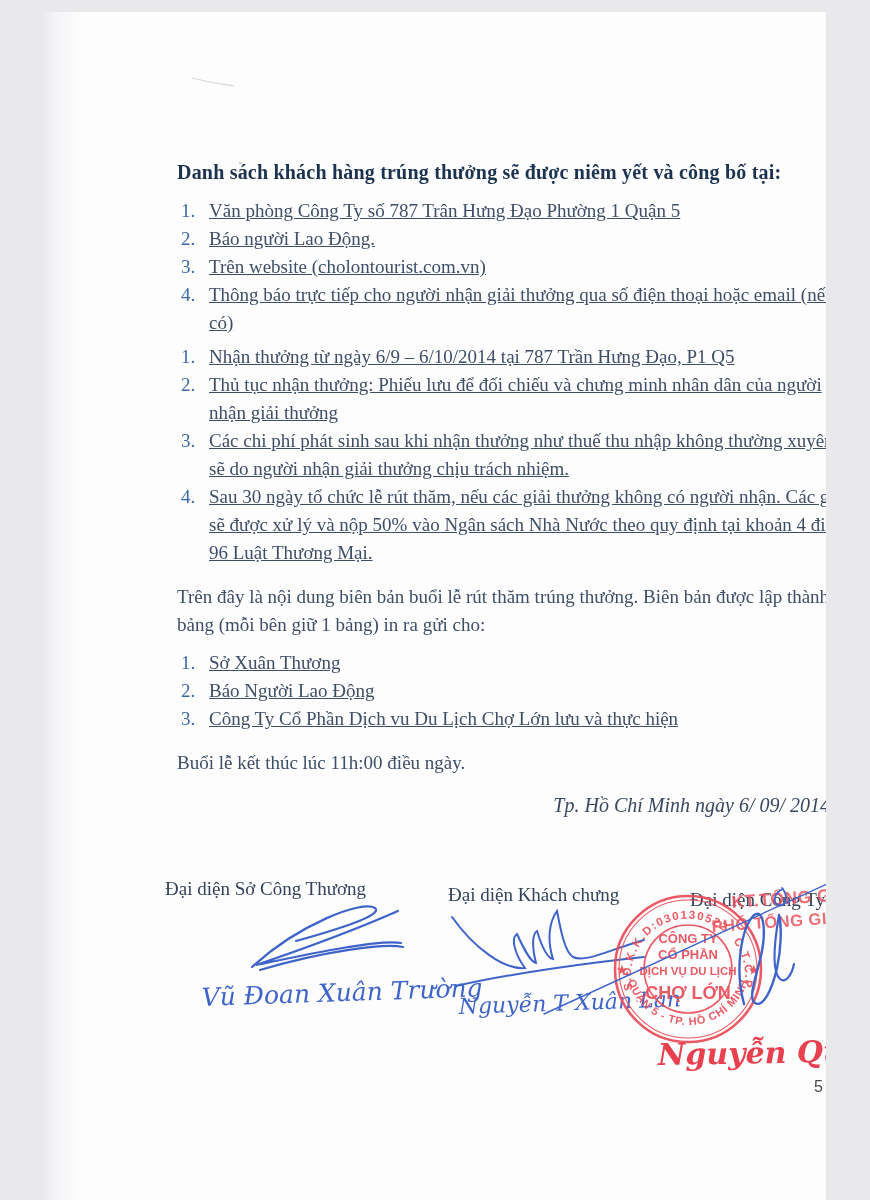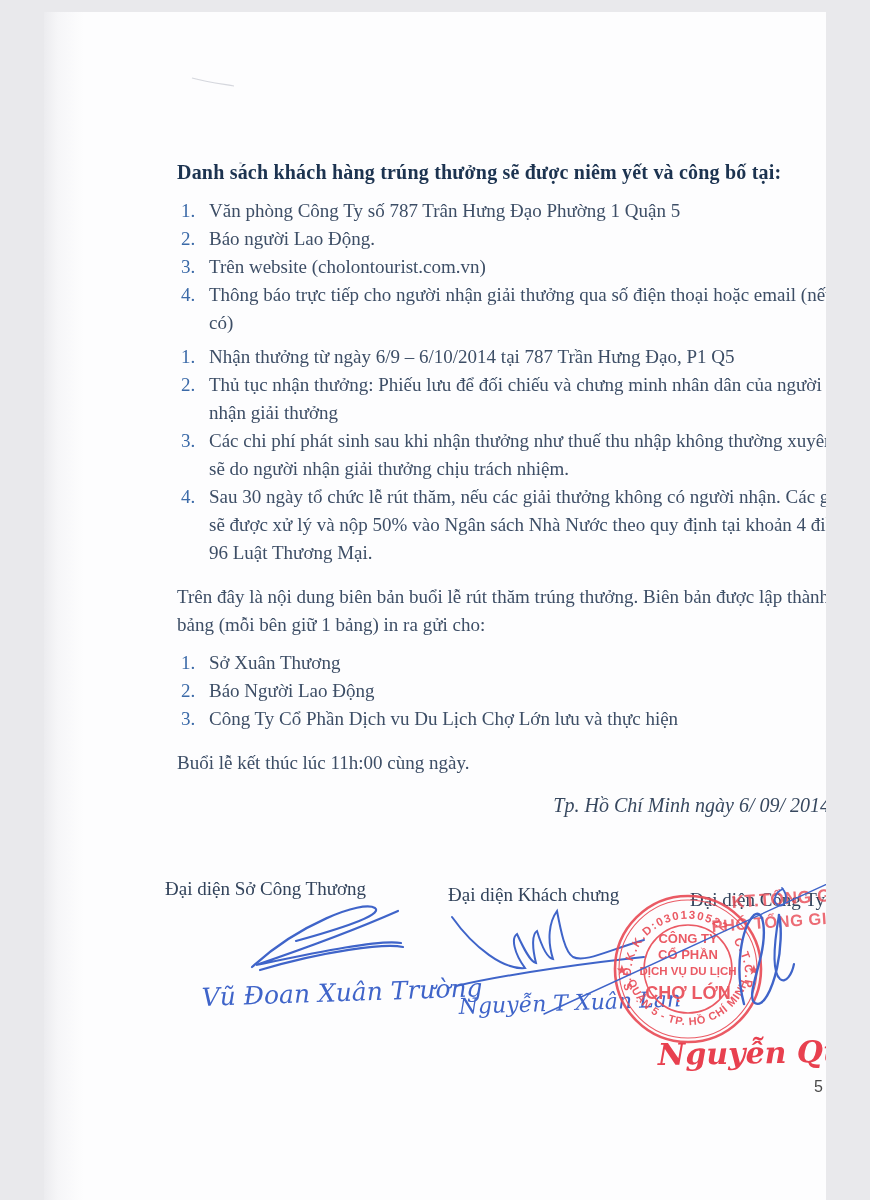--- a/index.html
+++ b/index.html
@@ -18,20 +18,21 @@
     font-size:19px;line-height:28px;
   }
   h2.doc-heading{
     font-size:20px;line-height:30px;margin:0 0 10px 0;
     font-weight:bold;color:#1c3350;letter-spacing:.2px;
   }
   .doc-list{margin:0 0 6px 0;padding:0;list-style:none;counter-reset:item;}
   .doc-list li{
     position:relative;padding-left:32px;margin:0;
     counter-increment:item;
+    text-decoration:underline;
   }
   .doc-list li::before{
     content:counter(item) ".";
     position:absolute;left:4px;top:0;
     color:#3b6aa8;
   }
   .sec2{margin-top:14px;}
   .para{margin:16px 0 10px 0;}
   .closing{margin:16px 0 0 0;}
   .dateline{
@@ -76,21 +77,21 @@
     </ol>
 
     <p class="para">Trên đây là nội dung biên bản buổi lễ rút thăm trúng thưởng. Biên bản được lập thành 3 bảng (mỗi bên giữ 1 bảng)  in ra gửi cho:</p>
 
     <ol class="doc-list">
       <li>Sở Xuân Thương</li>
       <li>Báo Người Lao Động</li>
       <li>Công Ty Cổ Phần Dịch vu Du Lịch Chợ Lớn lưu và thực hiện</li>
     </ol>
 
-    <p class="closing">Buổi lễ kết thúc lúc 11h:00 cùng ngày.</p>
+    <p class="closing">Buổi lễ kết thúc lúc 11h:00 điều ngày.</p>
 
     <p class="dateline">Tp. Hồ Chí Minh ngày 6/ 09/ 2014.</p>
   </div>
 
   <div class="sig-label" style="left:121px;top:866px;">Đại diện Sở Công Thương</div>
 
   <div class="sig-label" style="left:404px;top:872px;">Đại diện Khách chưng</div>
 
   <div class="sig-label" style="left:646px;top:877px;">Đại diện Công Ty</div>
 

